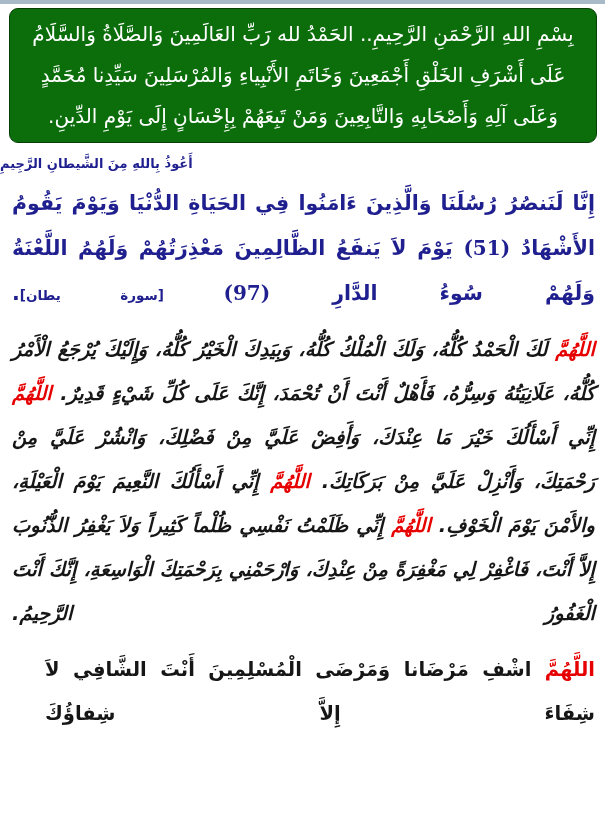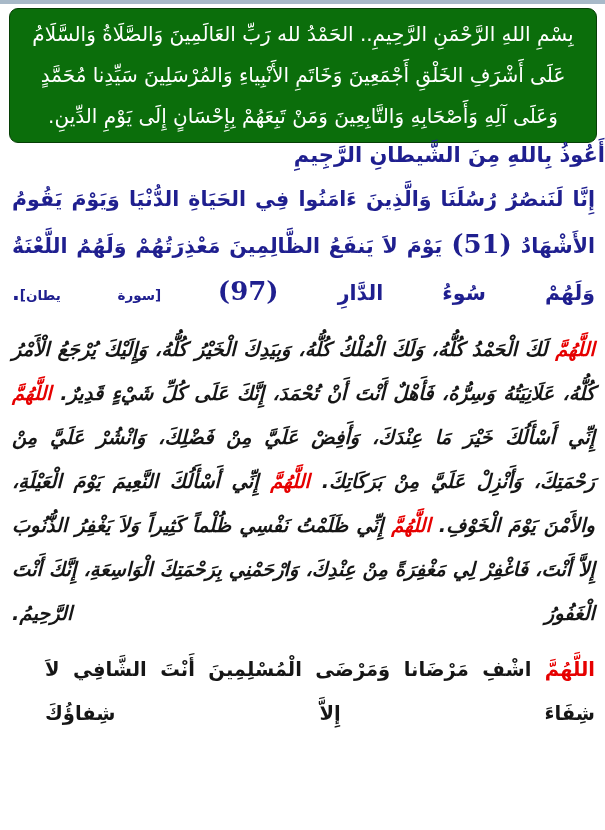--- a/index.html
+++ b/index.html
@@ -25,37 +25,38 @@
     font-weight: normal;
     text-align: center;
   }
   .header-box {
     margin: 4px 8px 0 9px;
     padding: 5px 12px;
     font-size: 20px;
     line-height: 41px;
   }
   .istiadha {
-    text-align: right;
+    margin-top: 13px;
+    text-align: left;
     color: #1f1f8f;
     font-weight: bold;
-    font-size: 21px;
+    font-size: 13px;
   }
   .verse {
     margin: 10px 10px 0 12px;
     color: #1f1f8f;
     font-weight: bold;
     font-size: 20.5px;
     line-height: 45px;
     text-align: justify;
     text-align-last: justify;
   }
   .vnum {
     font-family: "DejaVu Serif", serif;
-    font-size: 26px;
+    font-size: 20px;
     direction: ltr;
     unicode-bidi: embed;
     letter-spacing: -1px;
   }
   .vref { font-size: 13.5px; }
   .dua {
     margin: 0 10px 0 12px;
     color: #161616;
     font-weight: bold;
     font-size: 19.5px;

